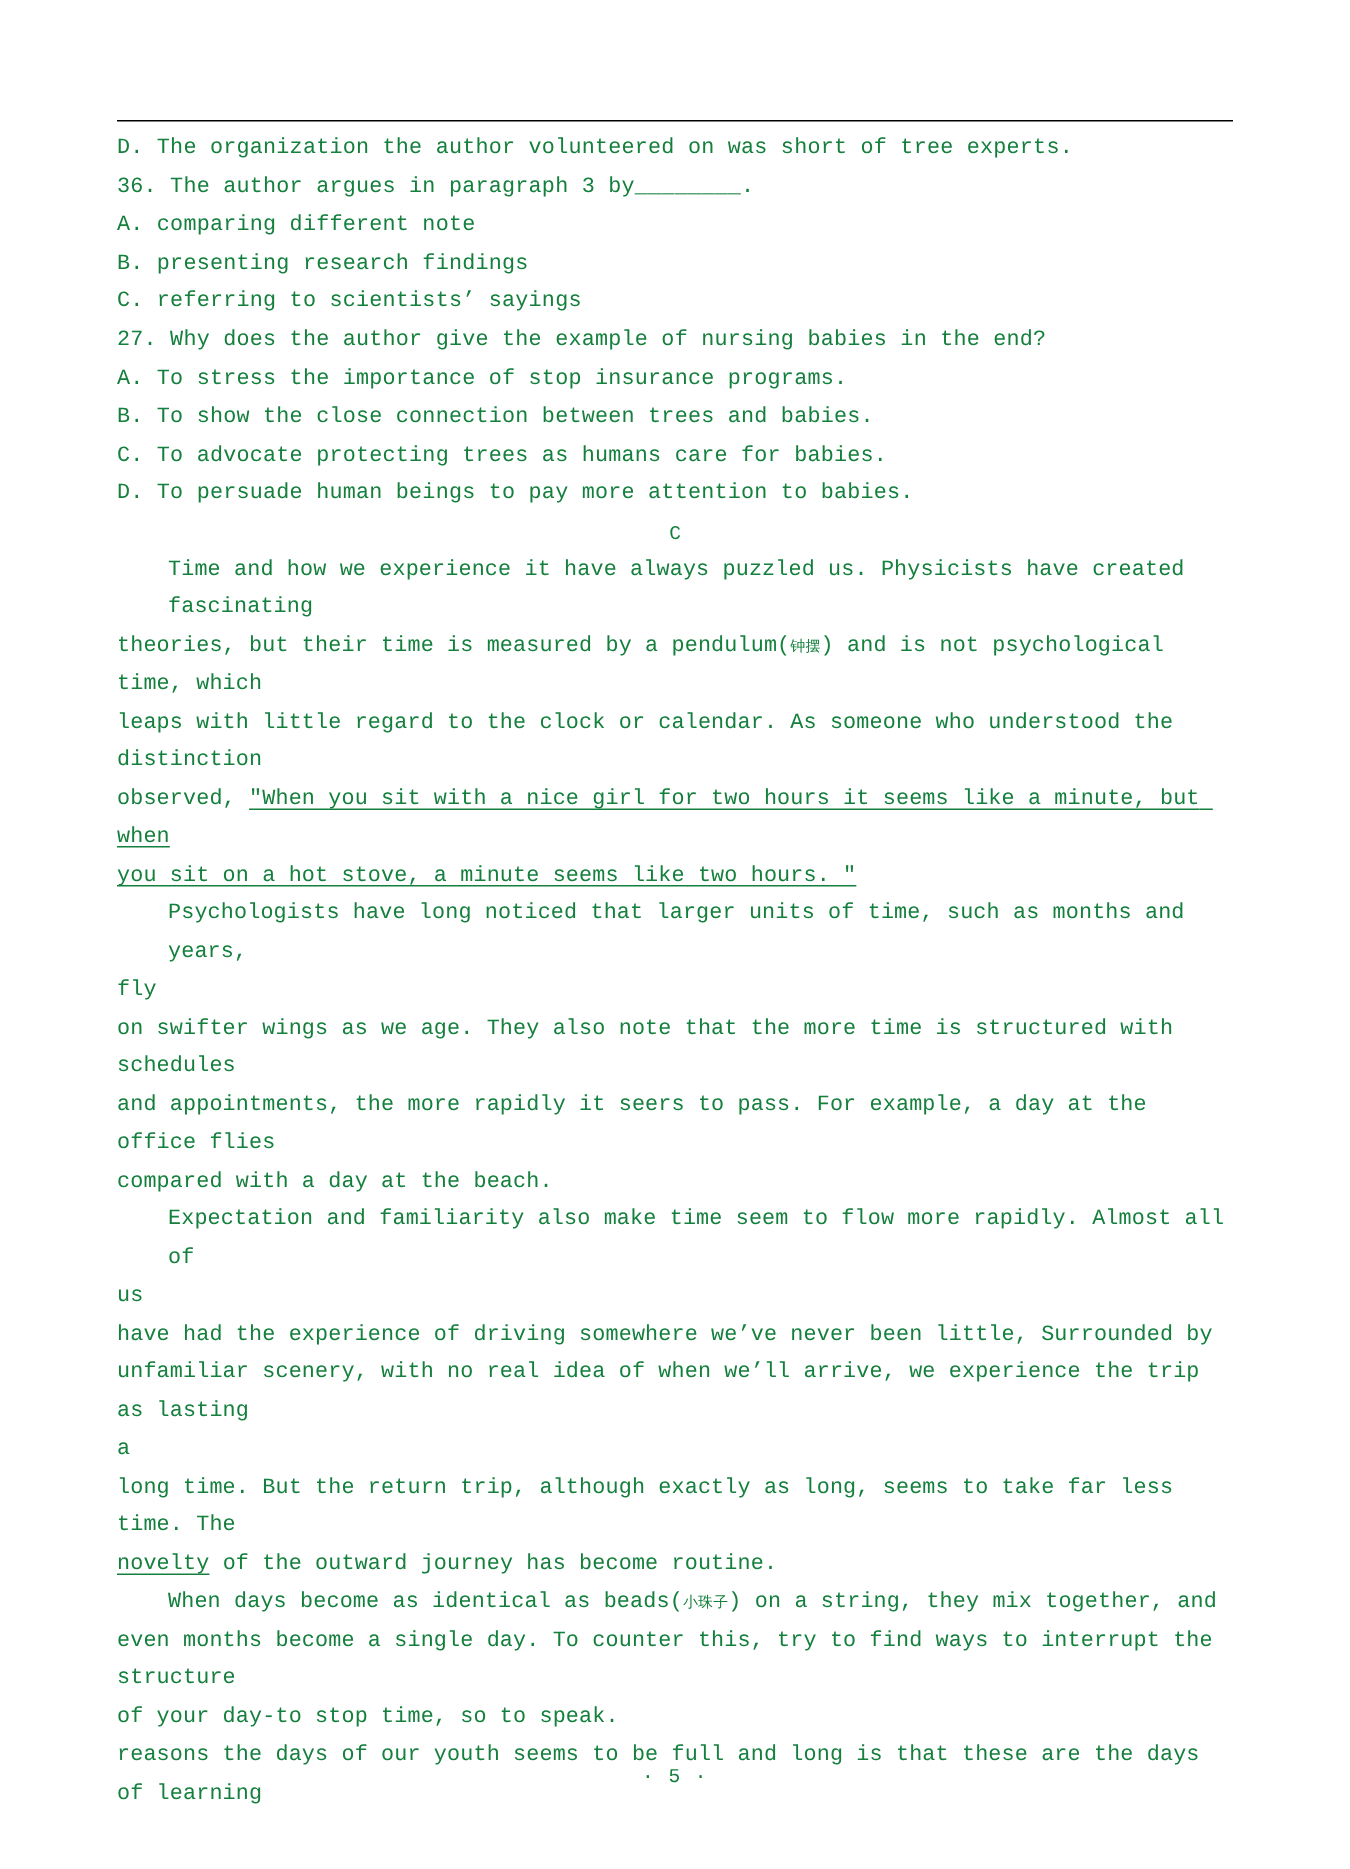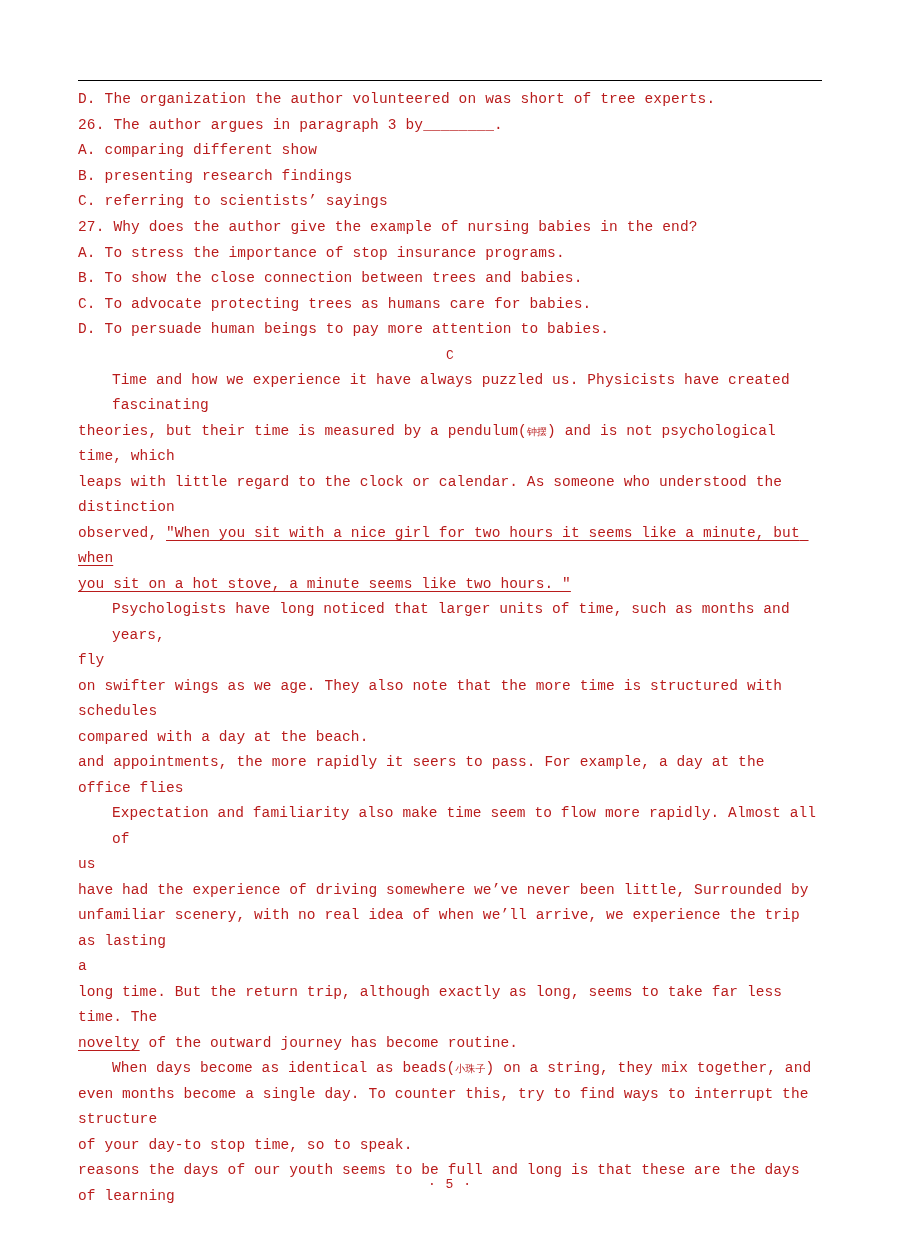--- a/index.html
+++ b/index.html
@@ -7,21 +7,21 @@
     padding: 0;
     background: #8a8a8a;
   }
   .page {
     width: 900px;
     height: 1246px;
     background: #ffffff;
     position: relative;
     box-sizing: border-box;
     font-family: "Liberation Mono", monospace;
-    color: #b91c1c;
+    color: #15803d;
     overflow: hidden;
     padding-left: 26px;
   }
   .content {
     position: absolute;
     left: 78px;
     top: 80px;
     width: 744px;
   }
   .rule {
@@ -74,22 +74,22 @@
 </head>
 <body>
 
 <div class="page">
   <div class="content">
 
     <div class="rule"></div>
 
     <div>
       <p class="q-line">D. The organization the author volunteered on was short of tree experts.</p>
-      <p class="q-line">26. The author argues in paragraph 3 by________.</p>
-      <p class="q-line">A. comparing different show</p>
+      <p class="q-line">36. The author argues in paragraph 3 by________.</p>
+      <p class="q-line">A. comparing different note</p>
       <p class="q-line">B. presenting research findings</p>
       <p class="q-line">C. referring to scientists’ sayings</p>
       <p class="q-line">27. Why does the author give the example of nursing babies in the end?</p>
       <p class="q-line">A. To stress the importance of stop insurance programs.</p>
       <p class="q-line">B. To show the close connection between trees and babies.</p>
       <p class="q-line">C. To advocate protecting trees as humans care for babies.</p>
       <p class="q-line">D. To persuade human beings to pay more attention to babies.</p>
     </div>
 
     <p class="section-letter">C</p>
@@ -97,22 +97,22 @@
     <div>
       <p class="para indent">Time and how we experience it have always puzzled us. Physicists have created fascinating</p>
       <p class="para"><span>theories, but their time is measured by a pendulum(</span><span class="cjk">钟摆</span><span>) and is not psychological time, which</span></p>
       <p class="para">leaps with little regard to the clock or calendar. As someone who understood the distinction</p>
       <p class="para"><span>observed, </span><span class="uline">"When you sit with a nice girl for two hours it seems like a minute, but when</span></p>
       <p class="para"><span class="uline">you sit on a hot stove, a minute seems like two hours. "</span></p>
 
       <p class="para indent">Psychologists have long noticed that larger units of time, such as months and years,</p>
       <p class="para">fly</p>
       <p class="para">on swifter wings as we age. They also note that the more time is structured with schedules</p>
+      <p class="para">and appointments, the more rapidly it seers to pass. For example, a day at the office flies</p>
       <p class="para">compared with a day at the beach.</p>
-      <p class="para">and appointments, the more rapidly it seers to pass. For example, a day at the office flies</p>
 
       <p class="para indent">Expectation and familiarity also make time seem to flow more rapidly. Almost all of</p>
       <p class="para">us</p>
       <p class="para">have had the experience of driving somewhere we’ve never been little, Surrounded by</p>
       <p class="para">unfamiliar scenery, with no real idea of when we’ll arrive, we experience the trip as lasting</p>
       <p class="para">a</p>
       <p class="para">long time. But the return trip, although exactly as long, seems to take far less time. The</p>
       <p class="para"><span class="uline">novelty</span><span> of the outward journey has become routine.</span></p>
 
       <p class="para indent"><span>When days become as identical as beads(</span><span class="cjk">小珠子</span><span>) on a string, they mix together, and</span></p>

